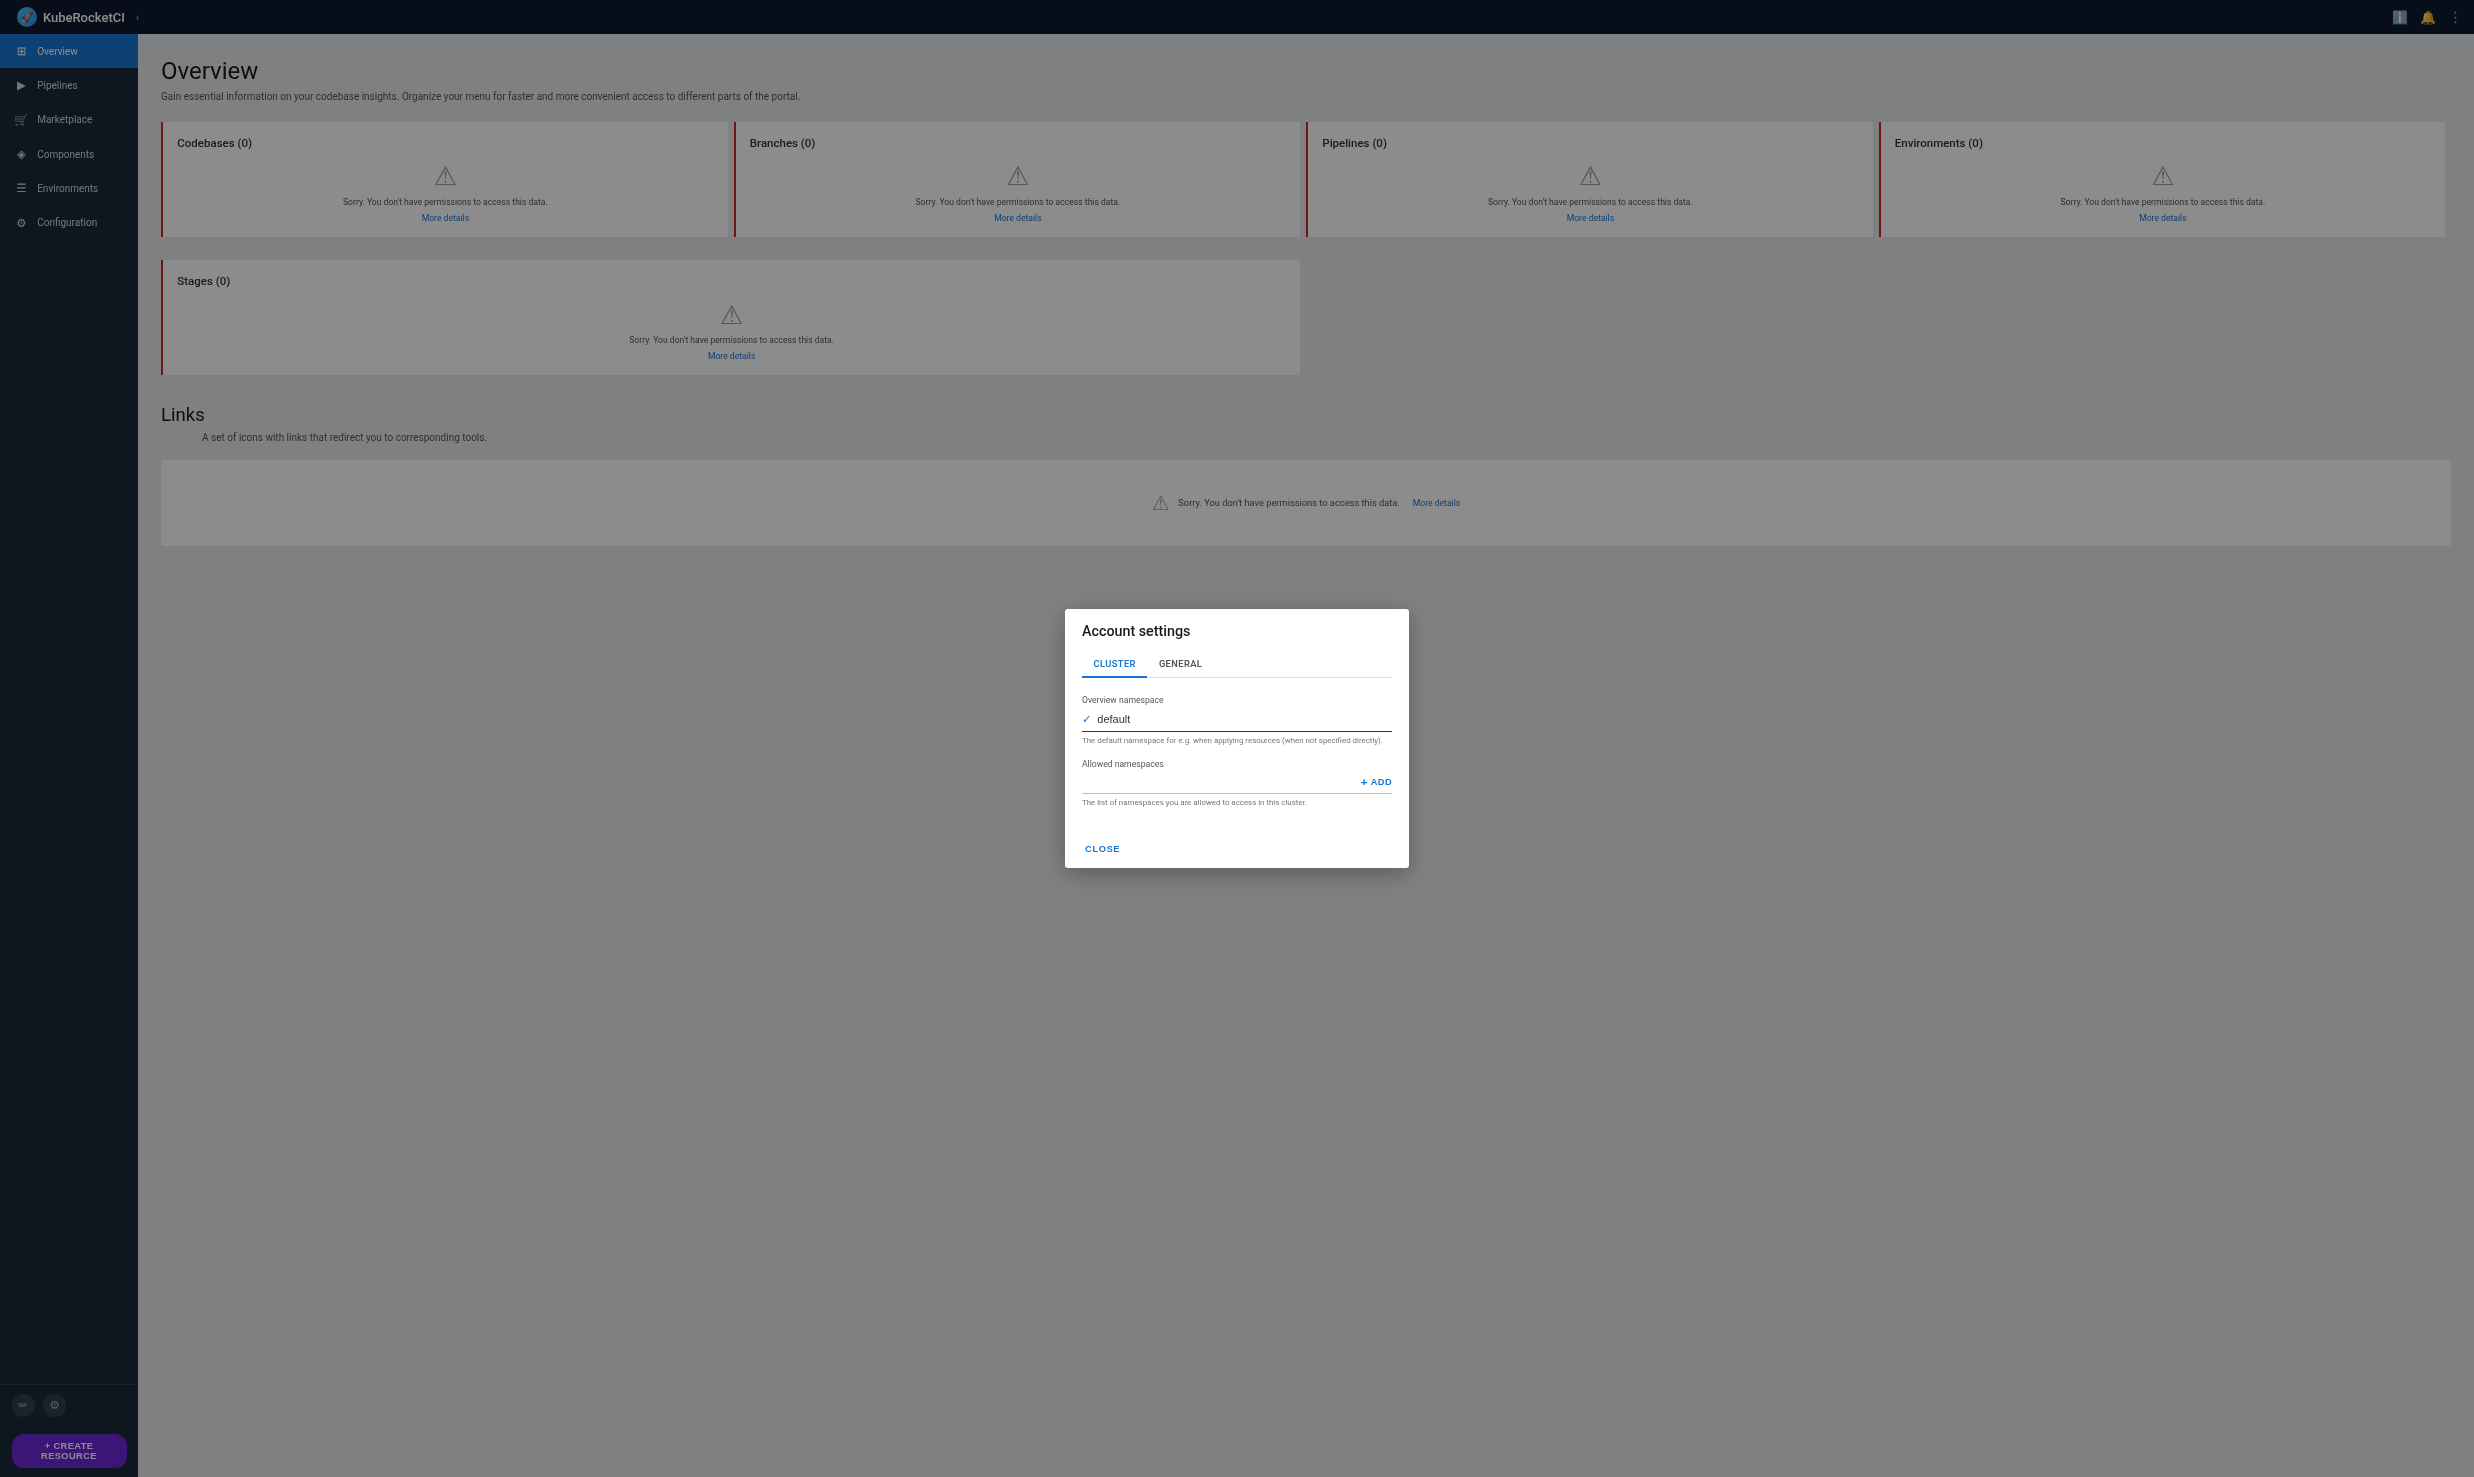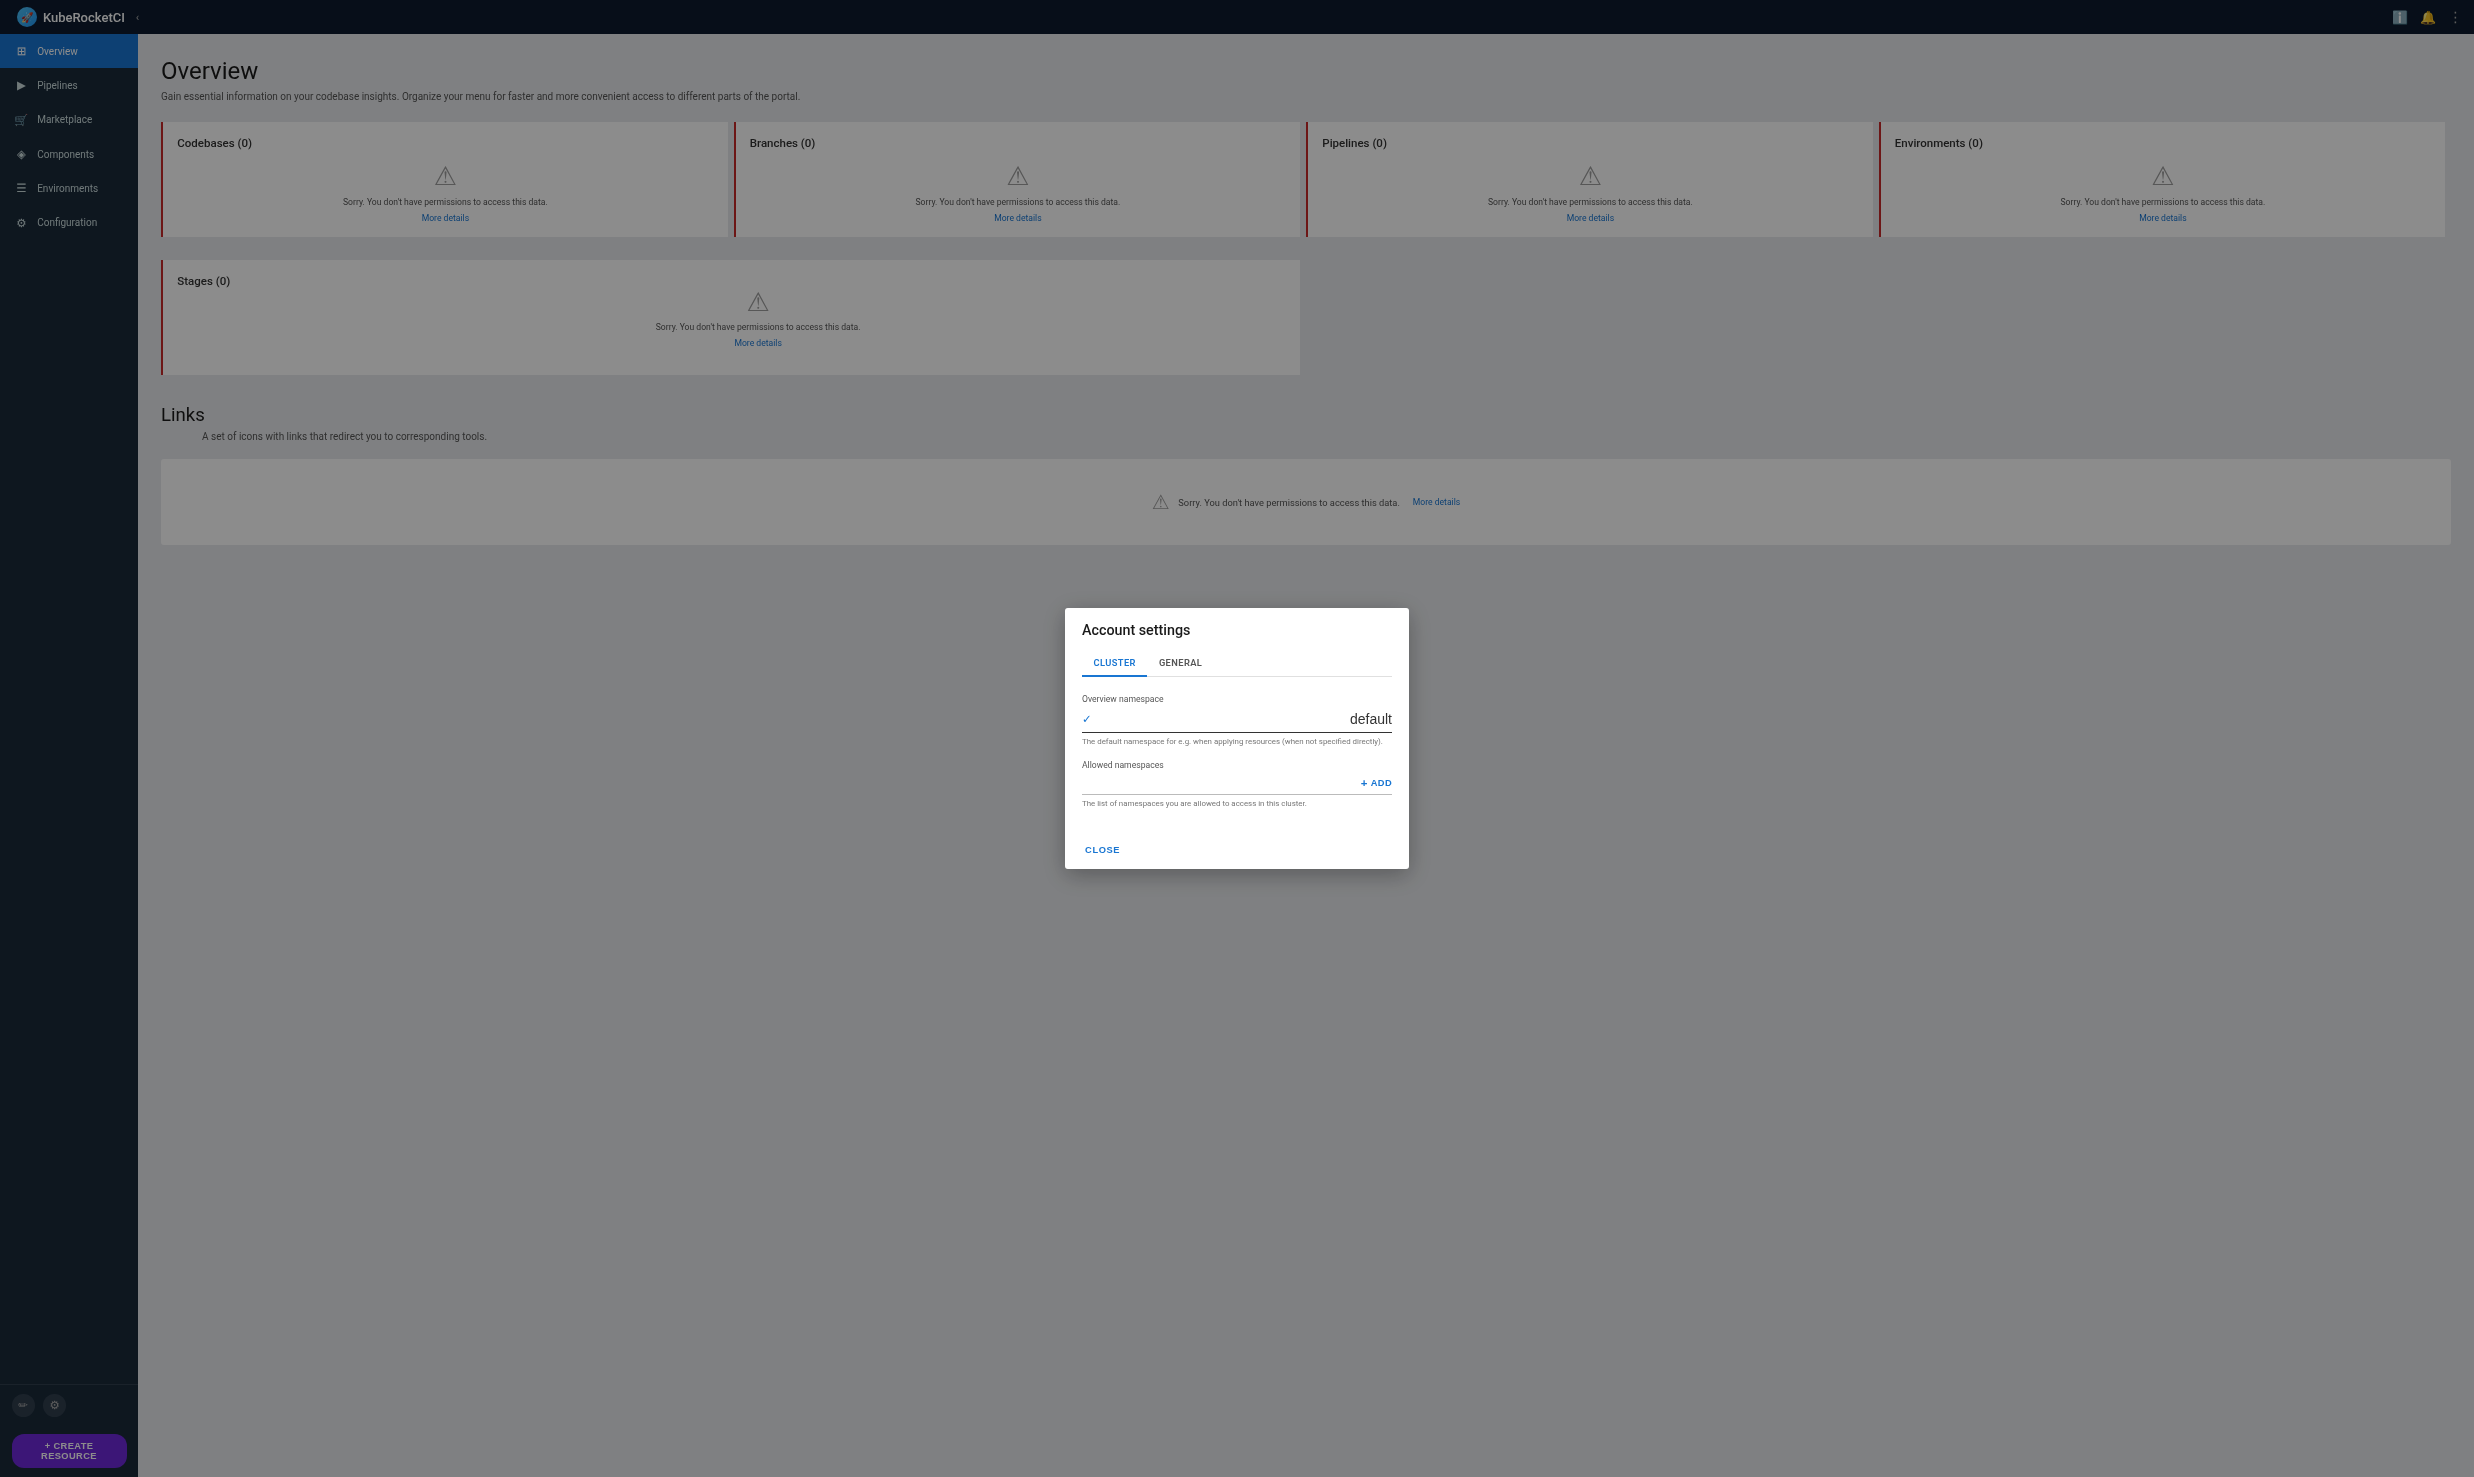--- a/index.html
+++ b/index.html
@@ -197,21 +197,21 @@
       grid-template-columns: repeat(2, 1fr);
       gap: 0;
       margin-bottom: 23px;
     }
     .card-half {
       background: white;
       border-left: 2.9px solid #c62828;
       padding: 14.3px;
       min-height: 115px;
       display: flex;
-      flex-direction: row;
+      flex-direction: column;
       margin-right: 5.7px;
       margin-bottom: 5.7px;
     }
 
     
     .section-title {
       font-size: 18.6px;
       font-weight: 400;
       color: #1a1a1a;
       margin-bottom: 5.7px;
@@ -305,25 +305,24 @@
       display: flex;
       align-items: center;
       gap: 5.7px;
       border-bottom: 0.7px solid #333;
       padding: 4.3px 0;
       margin-bottom: 4.3px;
     }
     .form-field-input {
       border: none;
       outline: none;
-      font-size: 14px;
+      font-size: 11px;
       color: #333;
       flex: 1;
       background: transparent;
-      text-align: right;
     }
     .form-check {
       color: #1976d2;
       font-size: 11.5px;
     }
     .form-hint {
       font-size: 7.9px;
       color: #777;
       margin-bottom: 14.3px;
     }

